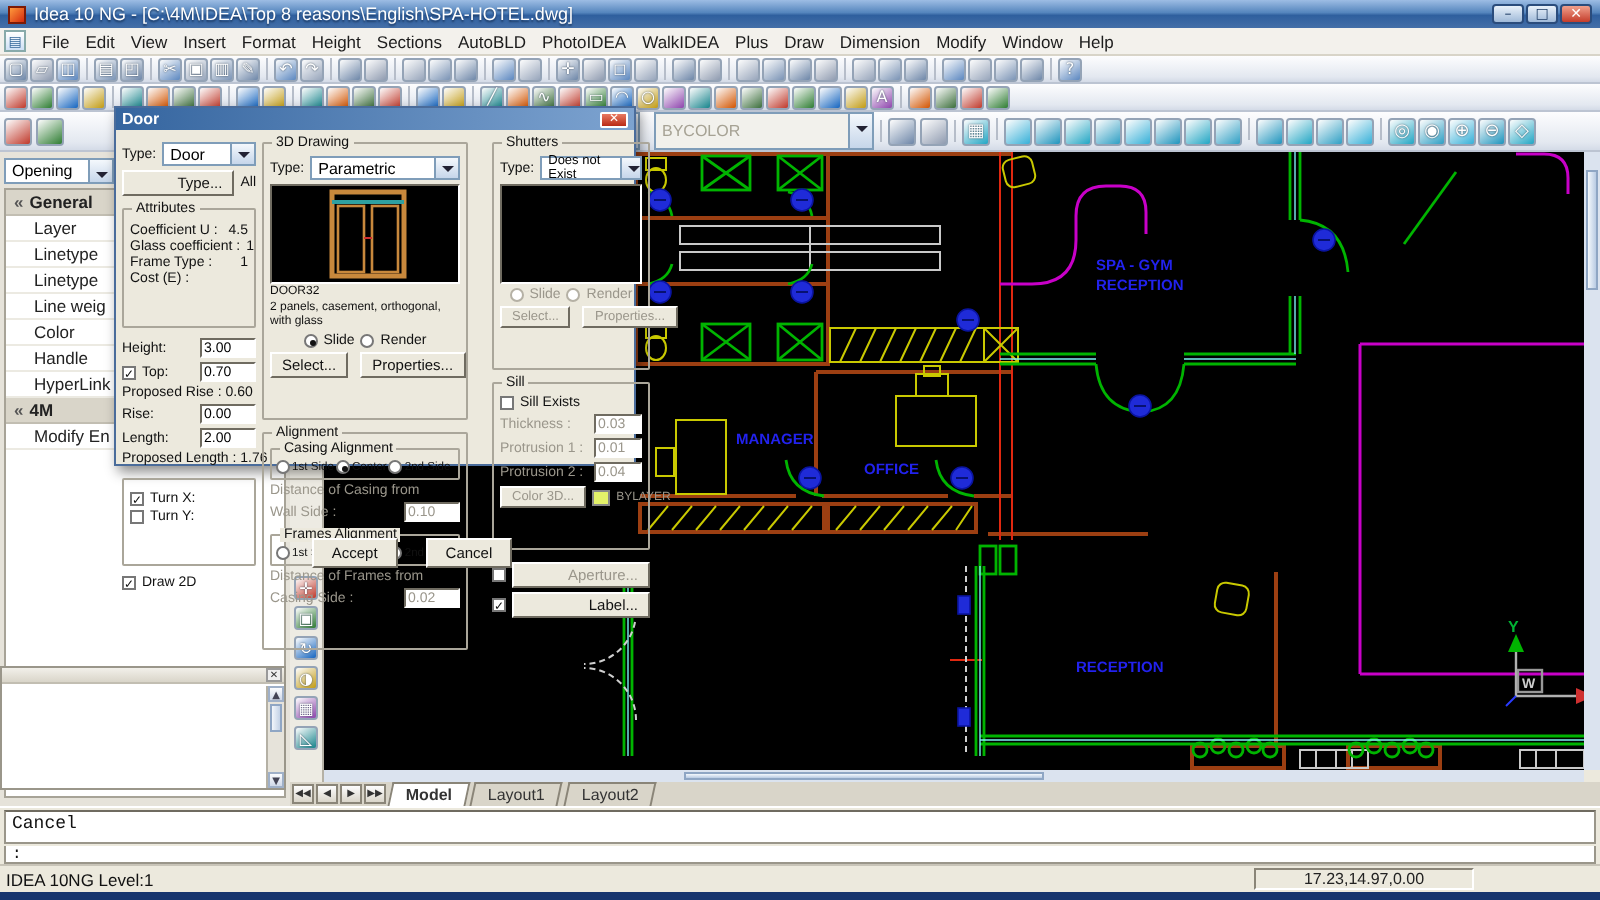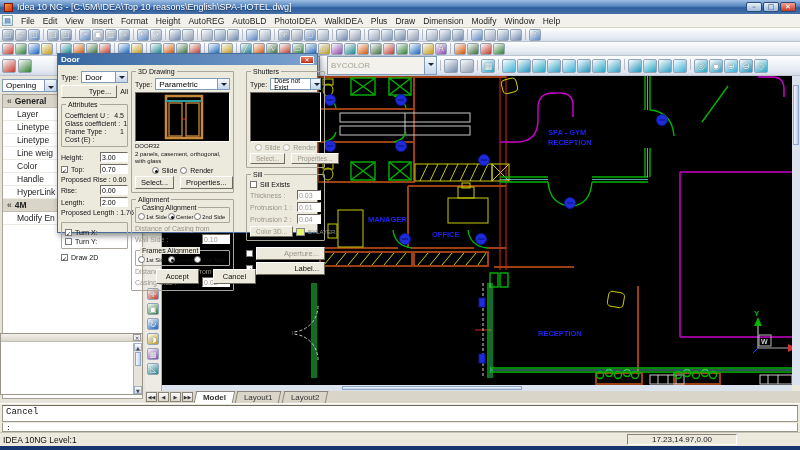--- a/index.html
+++ b/index.html
@@ -90,57 +90,57 @@
   .c1{position:absolute;left:3px;top:4px;width:67px}
   .c2{position:absolute;left:73px;top:4px;width:103px}
   .c3{position:absolute;left:188px;top:4px;width:79px}
   .lbl{font-size:7px;color:#111;white-space:nowrap}
   .lbl.dis,.dis{color:#9a968b}
   .row{display:flex;align-items:center;gap:3px;margin-top:2px}
   .inp{width:28px;height:10px;background:#fff;border:1px solid;border-color:#6f6b60 #fff #fff #6f6b60;font-size:7px;padding:0 1px;display:flex;align-items:center;flex:none}
   .inp.dis{color:#9a968b}
   .btn{border:1px solid;border-color:#fff #6f6b60 #6f6b60 #fff;background:#ece9dd;font-size:7.5px;padding:1px 5px;text-align:right;color:#111;white-space:nowrap}
   .btn.dis{color:#9a968b}
-  .grp{position:relative;border:1px solid #aaa69a;margin-top:6px;padding:6px 3px 3px;border-radius:1px}
+  .grp{position:relative;border:1px solid #aaa69a;margin-top:6px;padding:6px 3px 20px;border-radius:1px}
   .grp>.lg{position:absolute;top:-4px;left:4px;background:#ece9dd;padding:0 2px;font-size:7px;line-height:7px;color:#111}
   .cb{width:7px;height:7px;border:1px solid #777;background:#fff;font:6px "DejaVu Sans";line-height:7px;text-align:center;color:#111;flex:none}
   .cb.on::after{content:"✓"}
   .rb{width:7px;height:7px;border:1px solid #777;border-radius:50%;background:#fff;position:relative;flex:none}
   .rb.sel::after{content:"";position:absolute;left:2px;top:2px;width:3px;height:3px;border-radius:50%;background:#111}
   .rb.dis,.cb.dis{border-color:#b5b1a5}
   .pv{width:100%;height:50px;background:#000;border:1px solid;border-color:#6f6b60 #fff #fff #6f6b60;margin-top:2px;position:relative}
   .mini-combo{height:12px;flex:1}
   .mini-combo .arr::after{top:4px}
   .note{font-size:6px;line-height:7px;color:#111;margin-top:1px}
   .swatch{width:9px;height:8px;background:#e4f26a;border:1px solid #888;flex:none}
   #btnrow{position:absolute;left:73px;top:204px;width:150px;display:flex;gap:14px;justify-content:center}
   #btnrow .btn{padding:2px 9px}
 </style>
 </head>
 <body>
 
 <div class="abs" id="titlebar">
   <div id="app-icon"></div>
-  <span class="ttext">Idea 10 NG  - [C:\5M\IDEA\Top 10 reasons\English\SPA-HOTEL.dwg]</span>
+  <span class="ttext">Idea 10 NG  - [C:\4M\IDEA\Top 8 reasons\English\SPA-HOTEL.dwg]</span>
   <div id="winbtns">
       <div class="winbtn">–</div>
       <div class="winbtn">□</div>
       <div class="winbtn close">✕</div>
     </div>
 </div>
 
 <div class="abs" id="menubar">
   <div class="mdoc">▤</div>
 <span class="menu-item">File</span>
     <span class="menu-item">Edit</span>
     <span class="menu-item">View</span>
     <span class="menu-item">Insert</span>
     <span class="menu-item">Format</span>
     <span class="menu-item">Height</span>
-    <span class="menu-item">AutoREG</span>
+    <span class="menu-item">Sections</span>
     <span class="menu-item">AutoBLD</span>
     <span class="menu-item">PhotoIDEA</span>
     <span class="menu-item">WalkIDEA</span>
     <span class="menu-item">Plus</span>
     <span class="menu-item">Draw</span>
     <span class="menu-item">Dimension</span>
     <span class="menu-item">Modify</span>
     <span class="menu-item">Window</span>
     <span class="menu-item">Help</span>
   </div>

